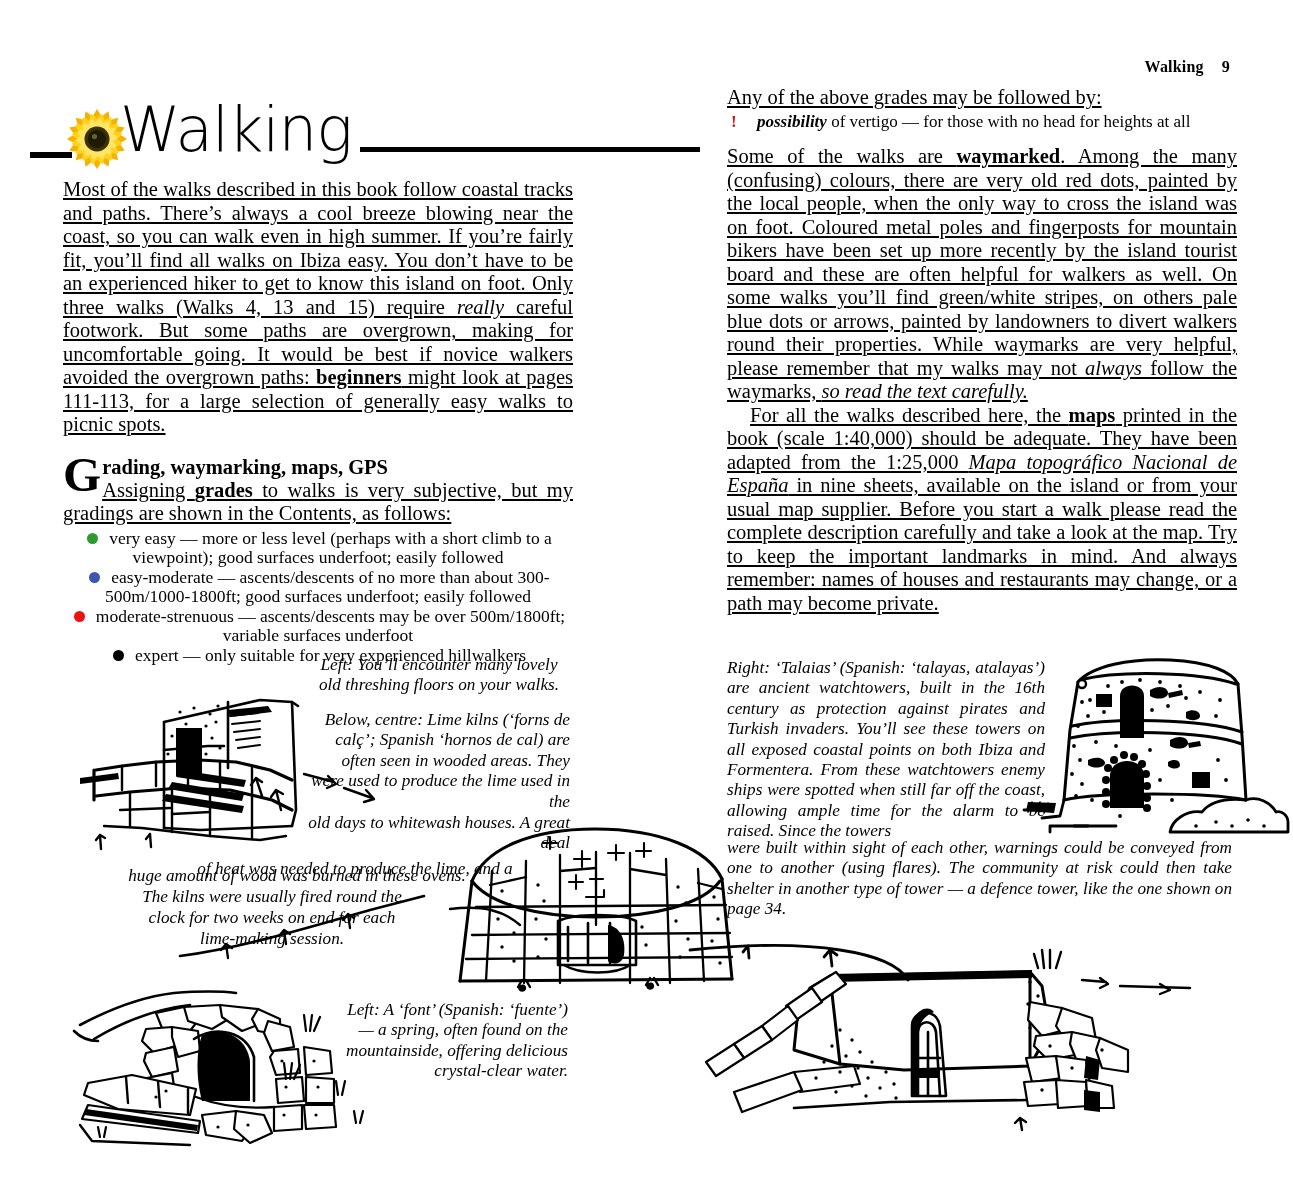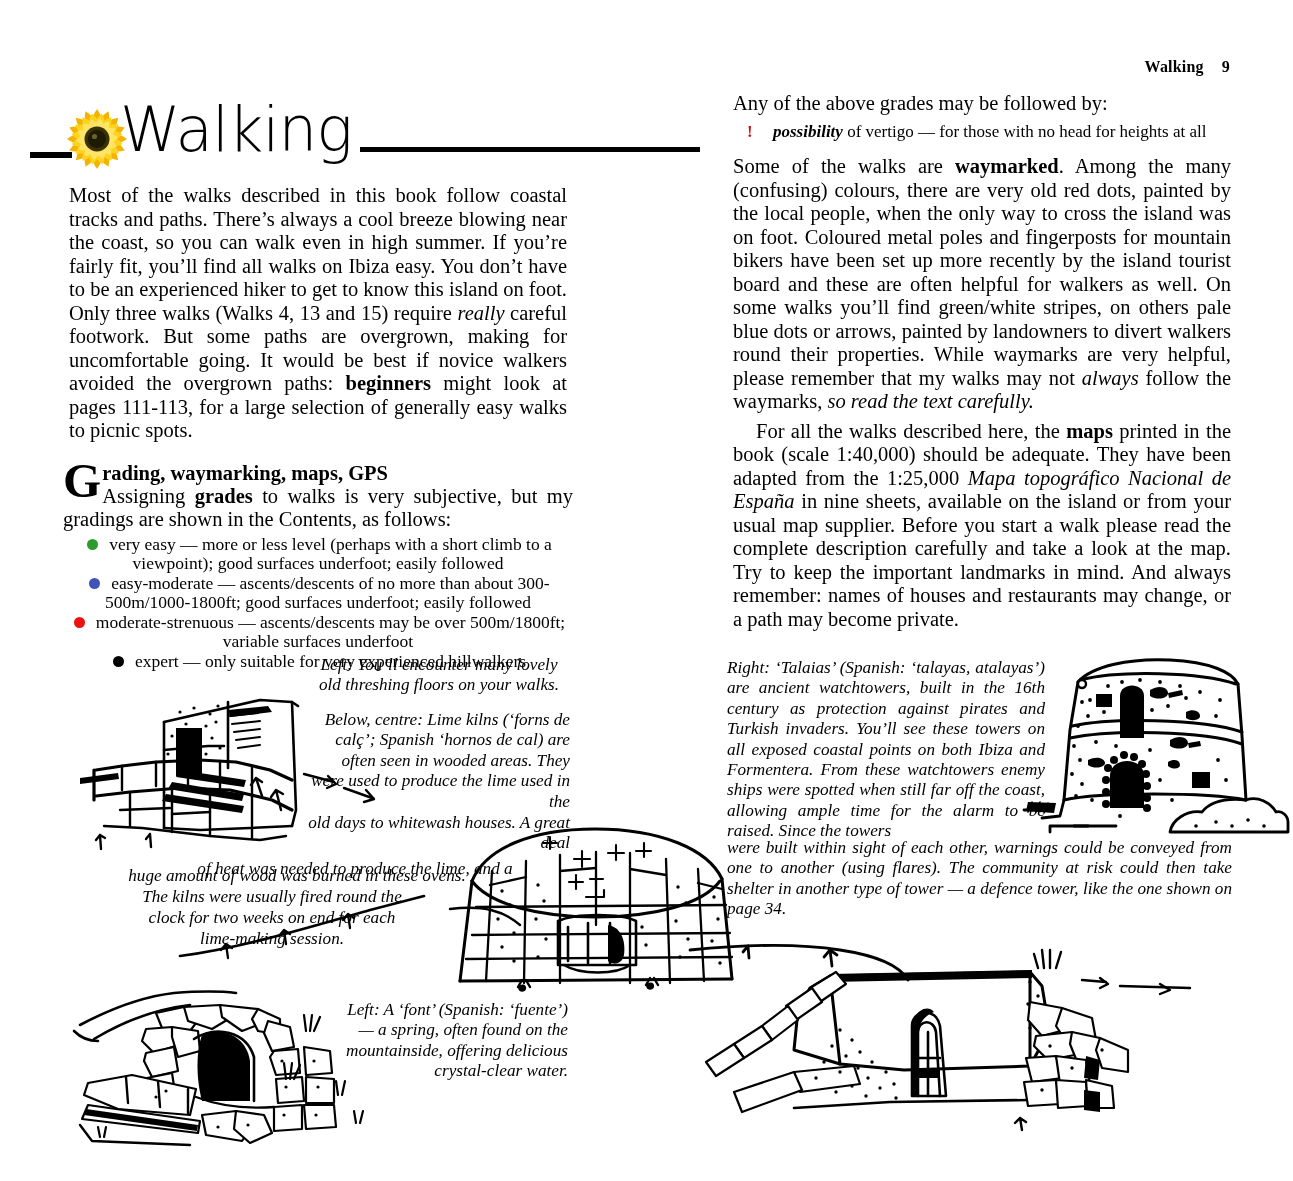--- a/index.html
+++ b/index.html
@@ -37,57 +37,58 @@
     transform:scaleX(.97);
     transform-origin:left top;
   }
 
   
   .col{position:absolute;width:510px;}
   .col.left{left:63px;top:178px;}
   .col.right{left:727px;top:86px;}
 
   p.body{
-    margin:6px;font-size:20.5px;line-height:23.5px;
+    margin:0;font-size:20.5px;line-height:23.5px;
     text-align:justify;text-justify:inter-word;
     hyphens:none;
+    text-decoration:underline;
   }
   p.body.ind{text-indent:23px;}
   p.body + p.body{margin-top:0;}
   .b{font-weight:bold;}
   .i{font-style:italic;}
 
   
   .sec{margin-top:19px;position:relative;}
   .dropcap{
     float:left;font-size:49px;line-height:38px;font-weight:bold;
     margin:0 1px 0 0;padding:0;
   }
   .sec-title{
     font-weight:bold;font-size:20.5px;line-height:23px;display:block;
   }
-  .sec-body{font-size:20.5px;line-height:23.5px;text-align:justify;}
+  .sec-body{font-size:20.5px;line-height:23.5px;text-align:justify;text-decoration:underline;}
 
   
   ul.grades{list-style:none;margin:3px 0 0 0;padding:0;}
   ul.grades li{
     font-size:17.5px;line-height:19.6px;position:relative;
     padding-left:0;margin:0;text-align:center;
   }
   .dot{
     display:inline-block;width:11px;height:11px;border-radius:50%;
     vertical-align:baseline;margin:0 11px 0 3px;position:relative;top:0px;
   }
   .dot.green{background:#2e9b2e;}
   .dot.blue{background:#3f55b5;}
   .dot.red{background:#ee1111;}
   .dot.black{background:#000;}
 
   
-  ul.vertigo{list-style:none;margin:2px 0 0 16px;padding:0;}
+  ul.vertigo{list-style:none;margin:2px 0 0 0;padding:0;}
   ul.vertigo li{font-size:17px;line-height:19.5px;white-space:nowrap;}
   .bang{
     color:#cc1111;font-weight:bold;font-size:17px;
     display:inline-block;width:26px;margin-left:4px;letter-spacing:1px;
     font-family:"Liberation Serif",serif;
   }
 
   
   .cap{
     position:absolute;font-style:italic;font-size:17.2px;line-height:20.4px;

